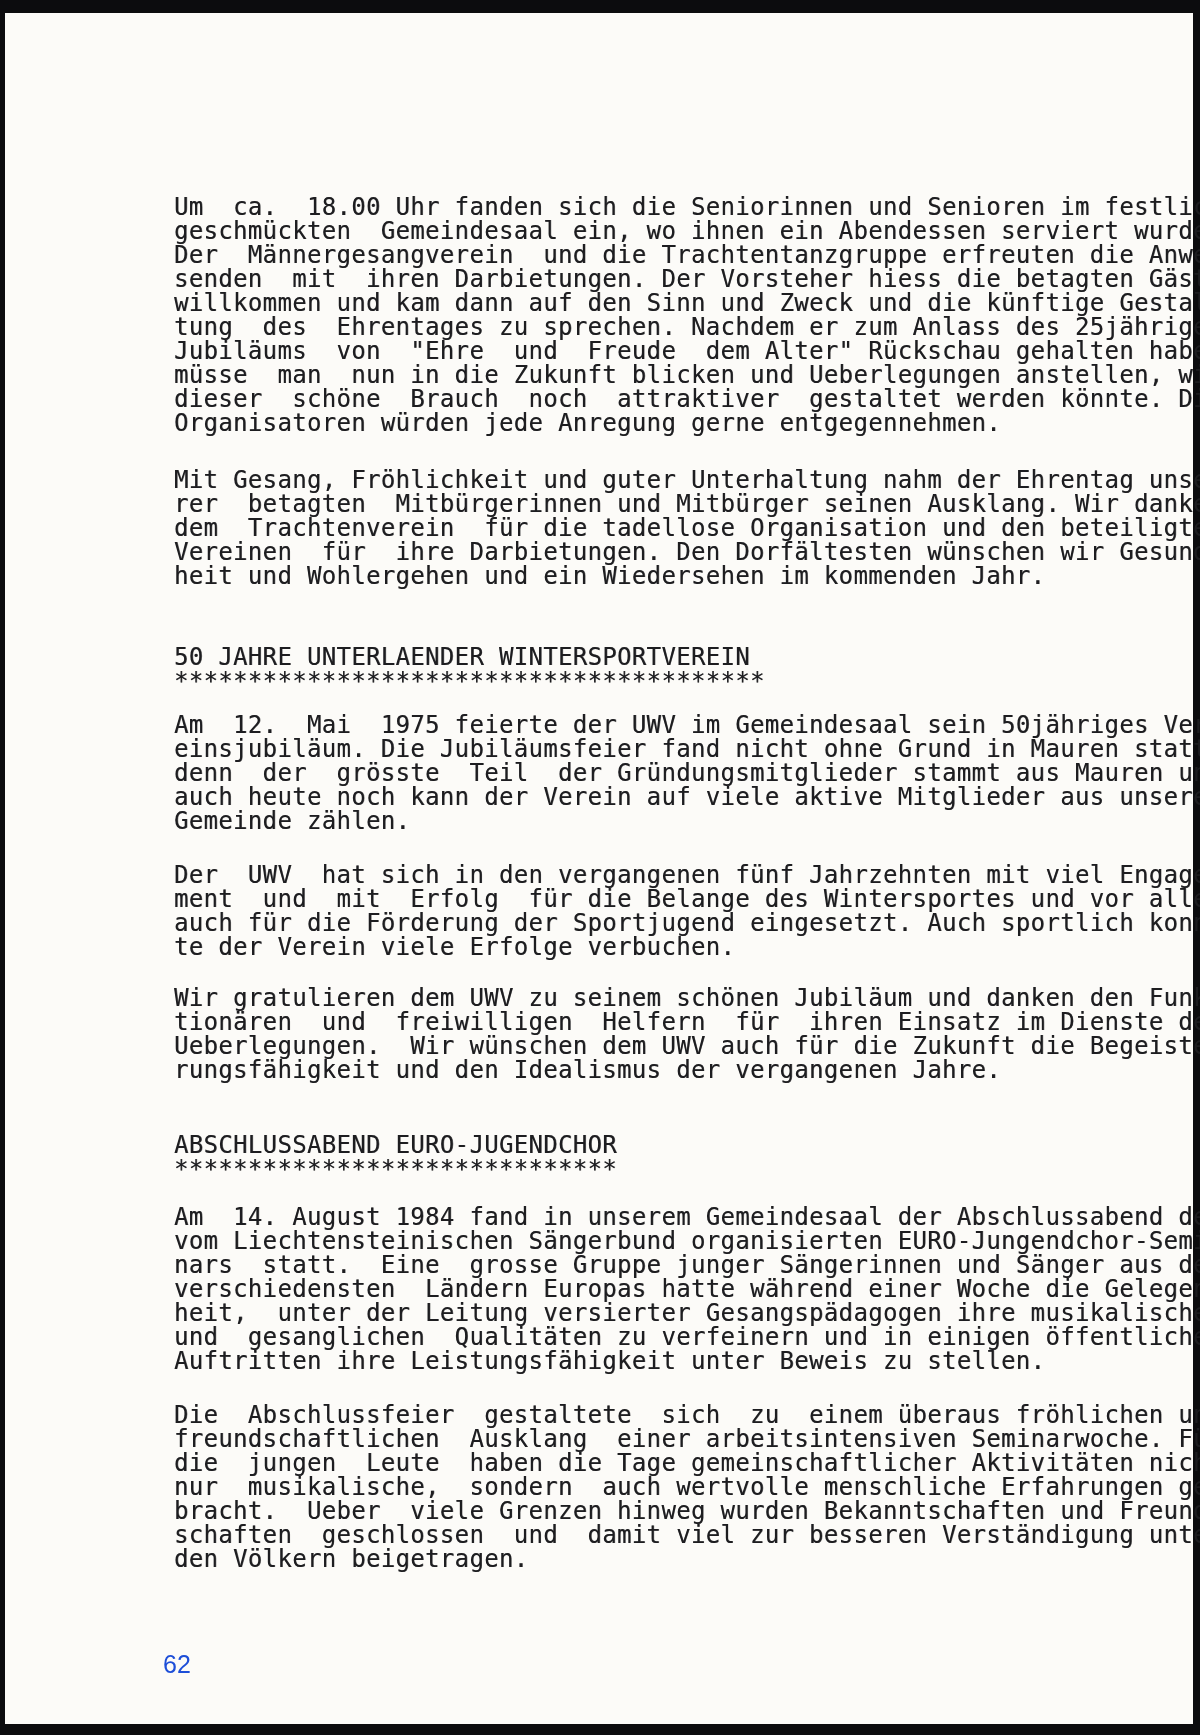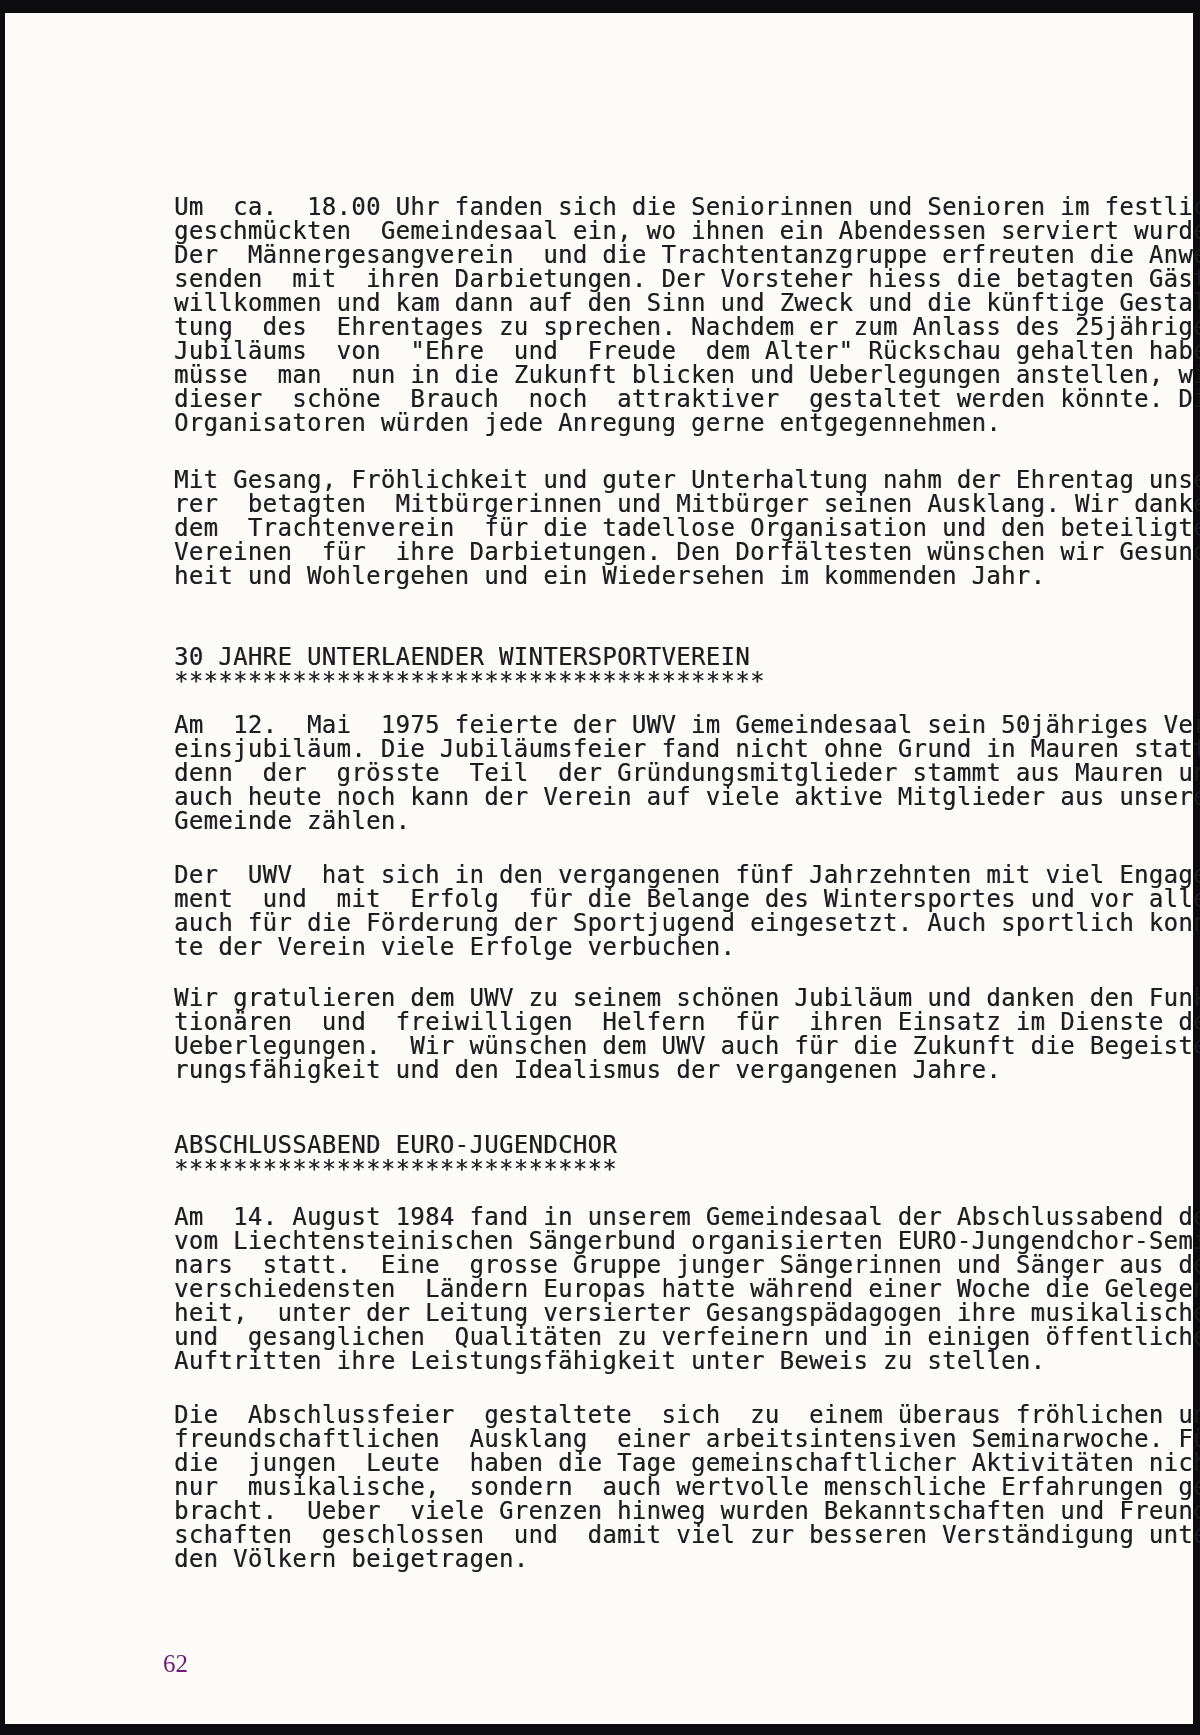--- a/index.html
+++ b/index.html
@@ -24,23 +24,23 @@
     font-size: 24px;
     line-height: 24px;
     letter-spacing: 0.32px;
     color: #1d1d20;
     text-shadow: 0.4px 0 0 rgba(20,20,22,0.55);
   }
   .page-number {
     position: absolute;
     left: 163px;
     top: 1650px;
-    font-family: Liberation Serif, serif;
+    font-family: Liberation Sans, sans-serif;
     font-size: 25px;
-    color: #701a75;
+    color: #1d4ed8;
   }
 </style>
 </head>
 <body>
 
 <div class="page">
   <div class="scan-bar top"></div>
   <div class="scan-bar bottom"></div>
   <div class="scan-bar left"></div>
   <div class="scan-bar right"></div>
@@ -54,21 +54,21 @@
 tung  des  Ehrentages zu sprechen. Nachdem er zum Anlass des 25jährigen
 Jubiläums  von  "Ehre  und  Freude  dem Alter" Rückschau gehalten habe,
 müsse  man  nun in die Zukunft blicken und Ueberlegungen anstellen, wie
 dieser  schöne  Brauch  noch  attraktiver  gestaltet werden könnte. Die
 Organisatoren würden jede Anregung gerne entgegennehmen.</div>
     <div class="block" style="top:456px">Mit Gesang, Fröhlichkeit und guter Unterhaltung nahm der Ehrentag unse-
 rer  betagten  Mitbürgerinnen und Mitbürger seinen Ausklang. Wir danken
 dem  Trachtenverein  für die tadellose Organisation und den beteiligten
 Vereinen  für  ihre Darbietungen. Den Dorfältesten wünschen wir Gesund-
 heit und Wohlergehen und ein Wiedersehen im kommenden Jahr.</div>
-    <div class="block" style="top:633px">30 JAHRE UNTERLAENDER WINTERSPORTVEREIN
+    <div class="block" style="top:633px">50 JAHRE UNTERLAENDER WINTERSPORTVEREIN
 ****************************************</div>
     <div class="block" style="top:701px">Am  12.  Mai  1975 feierte der UWV im Gemeindesaal sein 50jähriges Ver-
 einsjubiläum. Die Jubiläumsfeier fand nicht ohne Grund in Mauren statt,
 denn  der  grösste  Teil  der Gründungsmitglieder stammt aus Mauren und
 auch heute noch kann der Verein auf viele aktive Mitglieder aus unserer
 Gemeinde zählen.</div>
     <div class="block" style="top:851px">Der  UWV  hat sich in den vergangenen fünf Jahrzehnten mit viel Engage-
 ment  und  mit  Erfolg  für die Belange des Wintersportes und vor allem
 auch für die Förderung der Sportjugend eingesetzt. Auch sportlich konn-
 te der Verein viele Erfolge verbuchen.</div>

